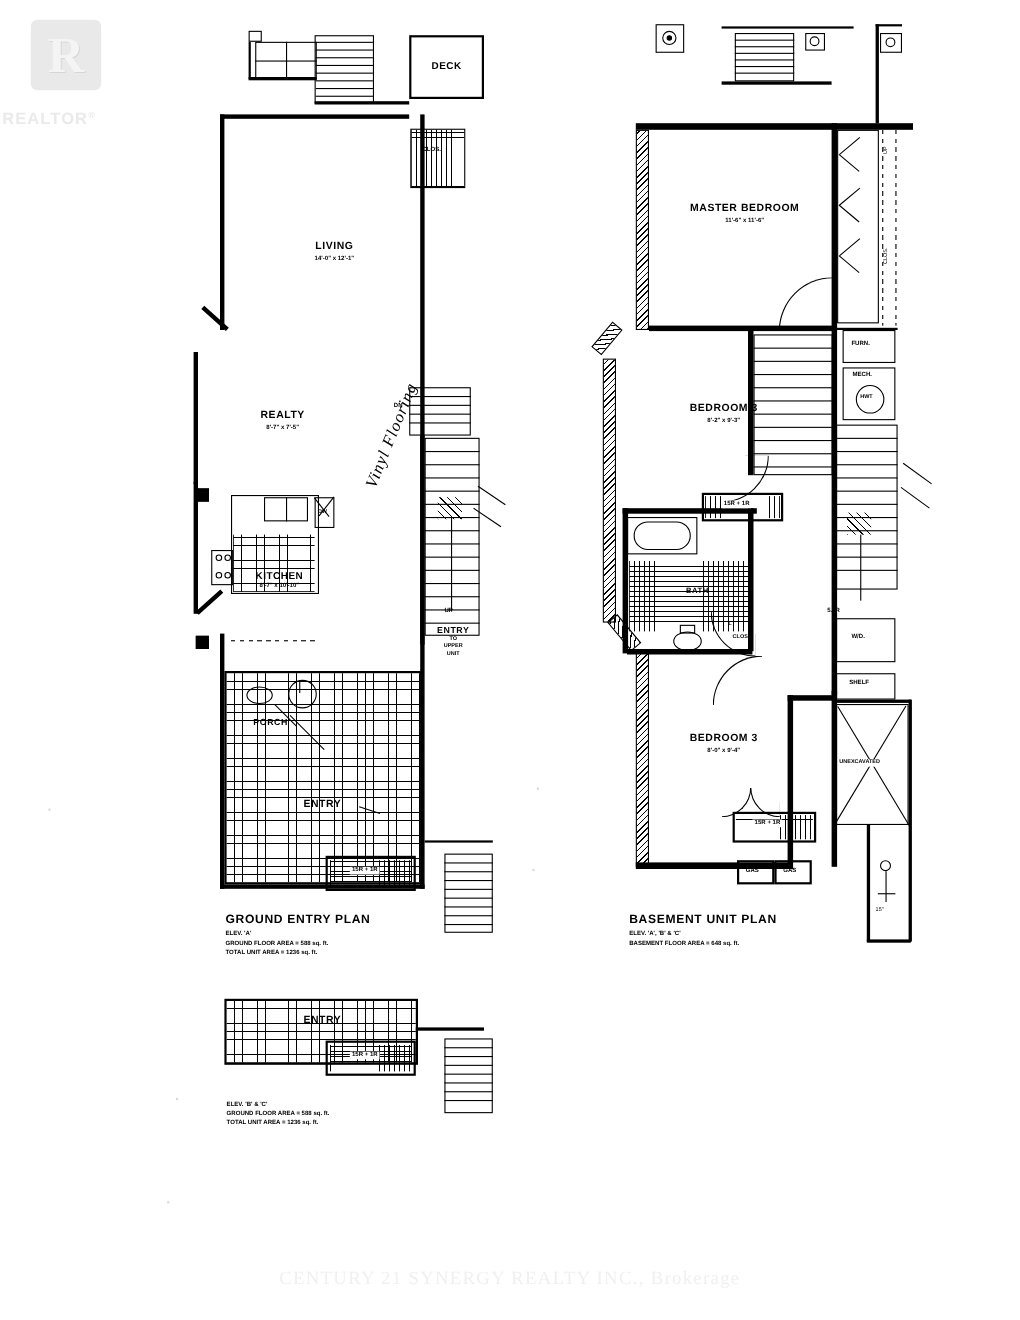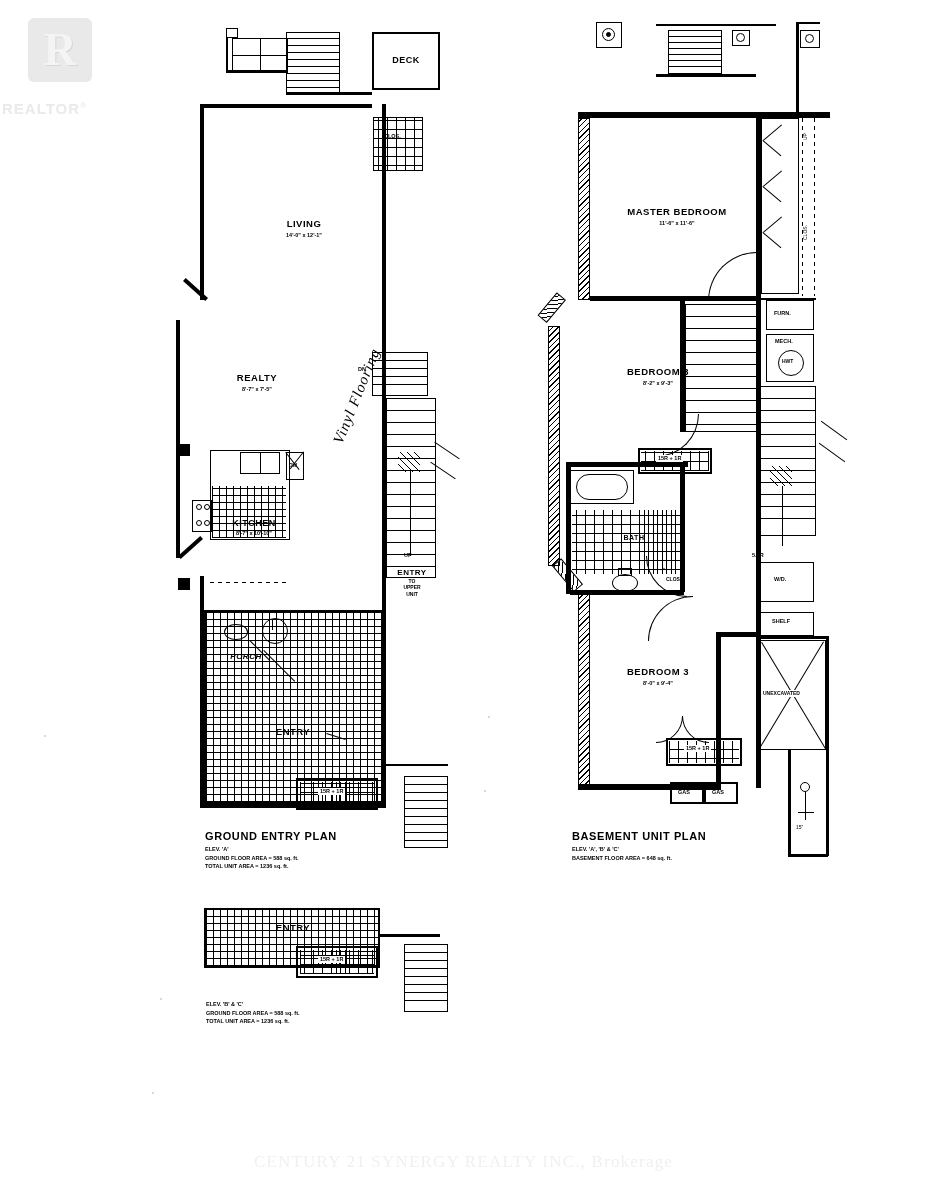--- a/index.html
+++ b/index.html
@@ -315,21 +315,21 @@
 
   <div class="tile" style="left:206px;top:612px;width:176px;height:190px;"></div>
   <div class="box2" style="left:204px;top:610px;width:180px;height:194px;"></div>
 
   <div class="circle" style="left:224px;top:624px;width:24px;height:16px;"></div>
   <div class="circle" style="left:262px;top:618px;width:26px;height:26px;"></div>
   <div class="thin" style="left:272px;top:620px;width:1px;height:10px;"></div>
 
   <div class="thin" style="left:264px;top:650px;width:44px;height:1px;transform:rotate(45deg);transform-origin:left top;"></div>
   <div class="thin" style="left:250px;top:640px;width:28px;height:1px;transform:rotate(45deg);transform-origin:left top;"></div>
-  <div class="room-label" style="left:222px;top:652px;width:48px;font-size:8px;font-style:italic;">
+  <div class="room-label" style="left:222px;top:652px;width:48px;font-size:8px;">
     <span>PORCH</span>
   </div>
   <div class="room-label" style="left:258px;top:726px;width:70px;font-size:9.5px;">
     <span>ENTRY</span>
   </div>
   <div class="thin" style="left:326px;top:736px;width:20px;height:1px;transform:rotate(18deg);"></div>
 
   <div class="box2" style="left:296px;top:778px;width:82px;height:32px;"></div>
   <div class="tile-fine" style="left:300px;top:782px;width:74px;height:24px;"></div>
   <div class="tiny-b" style="left:318px;top:788px;background:#fff;padding:0 2px;">15R + 1R</div>
@@ -407,21 +407,21 @@
   <div class="box" style="left:262px;top:30px;width:18px;height:16px;"></div>
   <div class="circle" style="left:266px;top:33px;width:9px;height:9px;"></div>
   <div class="box" style="left:330px;top:30px;width:20px;height:18px;"></div>
   <div class="circle" style="left:335px;top:34px;width:9px;height:9px;"></div>
   <div class="box" style="left:126px;top:22px;width:26px;height:26px;"></div>
   <div class="circle" style="left:132px;top:28px;width:13px;height:13px;"></div>
   <div class="circle" style="left:136px;top:32px;width:5px;height:5px;background:#000;"></div>
   <div class="wall" style="left:326px;top:22px;width:3px;height:90px;"></div>
   <div class="wall" style="left:326px;top:22px;width:24px;height:2px;"></div>
 
-  <div class="room-label" style="left:142px;top:206px;width:130px;font-size:9.5px;">
+  <div class="room-label" style="left:142px;top:184px;width:130px;font-size:9.5px;">
     <span>MASTER BEDROOM</span>
     <span class="dims" style="font-size:5.5px;margin-top:2px;">11'-6" x 11'-6"</span>
   </div>
   <div class="wall" style="left:120px;top:296px;width:168px;height:5px;"></div>
 
   <div class="box" style="left:291px;top:118px;width:38px;height:176px;"></div>
   <div class="thin" style="left:293px;top:140px;width:24px;height:1px;transform:rotate(40deg);transform-origin:left top;"></div>
   <div class="thin" style="left:293px;top:140px;width:24px;height:1px;transform:rotate(-40deg);transform-origin:left top;"></div>
   <div class="thin" style="left:293px;top:186px;width:24px;height:1px;transform:rotate(40deg);transform-origin:left top;"></div>
   <div class="thin" style="left:293px;top:186px;width:24px;height:1px;transform:rotate(-40deg);transform-origin:left top;"></div>

